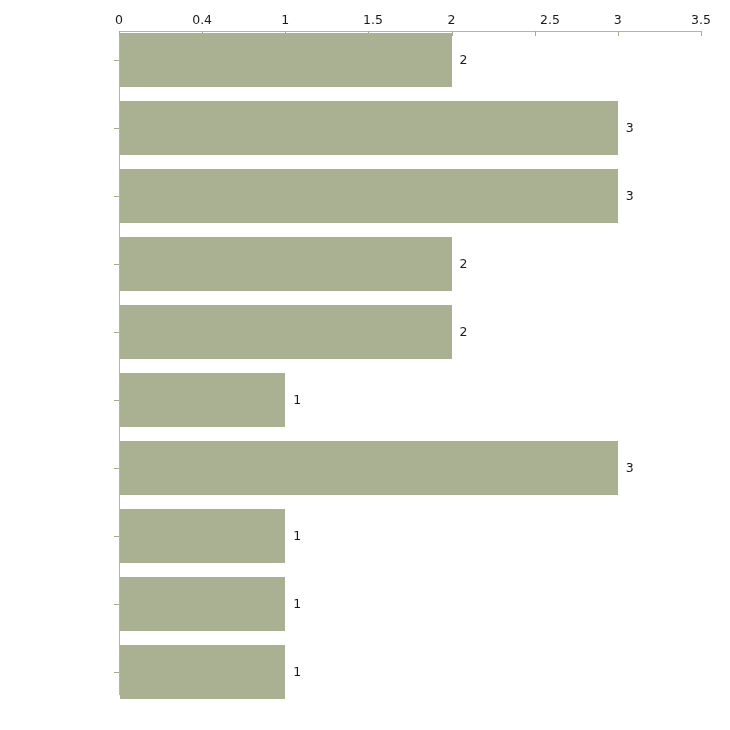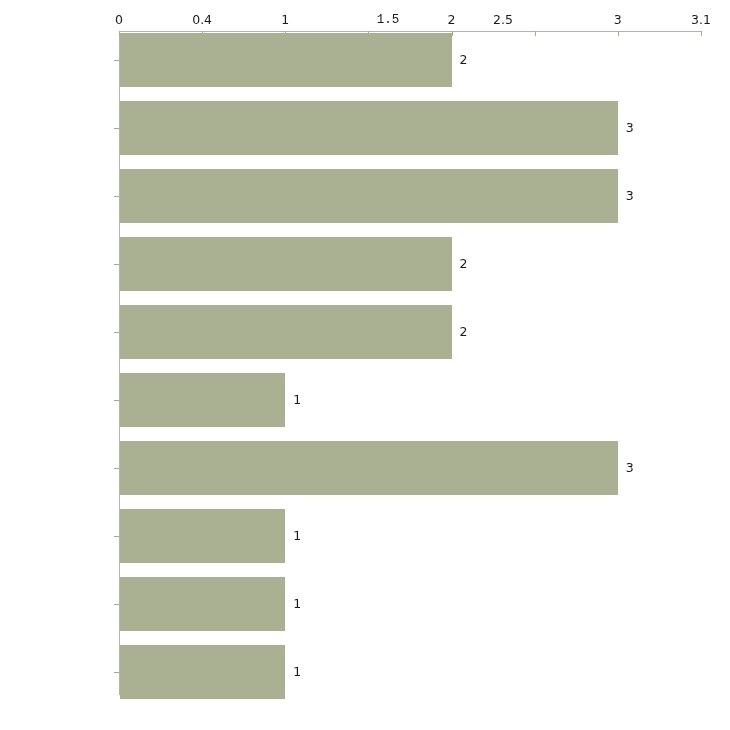--- a/index.html
+++ b/index.html
@@ -99,29 +99,29 @@
   <div class="y-axis-line"></div>
 
   <div id="xticks-layer">
       <div class="x-tick" style="left: 119px;"></div>
       <div class="x-tick-label" style="left: 119px;">0</div>
       <div class="x-tick" style="left: 202.143px;"></div>
       <div class="x-tick-label" style="left: 202.143px;">0.4</div>
       <div class="x-tick" style="left: 285.286px;"></div>
       <div class="x-tick-label" style="left: 285.286px;">1</div>
       <div class="x-tick" style="left: 368.429px;"></div>
-      <div class="x-tick-label" style="left: 388px; font-family: Liberation Mono, monospace;">1.5</div>
+      <div class="x-tick-label" style="left: 373px;">1.5</div>
       <div class="x-tick" style="left: 451.571px;"></div>
       <div class="x-tick-label" style="left: 451.571px;">2</div>
       <div class="x-tick" style="left: 534.714px;"></div>
-      <div class="x-tick-label" style="left: 503px;">2.5</div>
+      <div class="x-tick-label" style="left: 550px;">2.5</div>
       <div class="x-tick" style="left: 617.857px;"></div>
       <div class="x-tick-label" style="left: 617.857px;">3</div>
       <div class="x-tick" style="left: 701px;"></div>
-      <div class="x-tick-label" style="left: 701px;">3.1</div>
+      <div class="x-tick-label" style="left: 701px;">3.5</div>
     </div>
 
   <div id="yticks-layer">
       <div class="y-tick" style="top: 60px;"></div>
       <div class="y-tick" style="top: 128px;"></div>
       <div class="y-tick" style="top: 196px;"></div>
       <div class="y-tick" style="top: 264px;"></div>
       <div class="y-tick" style="top: 332px;"></div>
       <div class="y-tick" style="top: 400px;"></div>
       <div class="y-tick" style="top: 468px;"></div>

